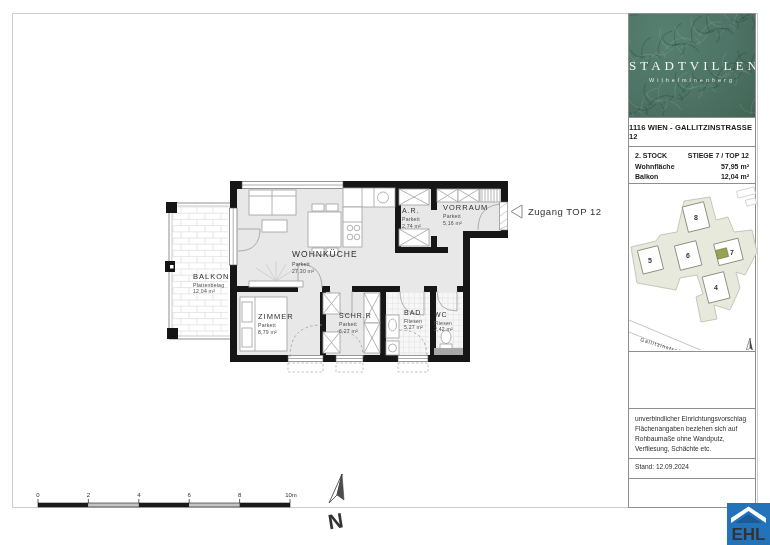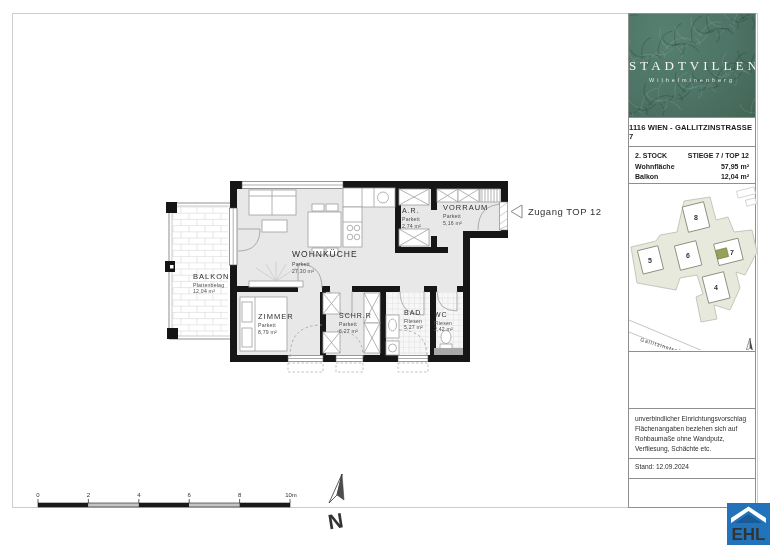--- a/index.html
+++ b/index.html
@@ -497,21 +497,21 @@
           <path d="M58,26 q 11,-6.6 17.6,0" fill="none" stroke="rgba(255,255,255,0.10)" stroke-width="1" transform="rotate(231 58 26)"></path>
           <path d="M105,57 q 14,-8.4 22.400000000000002,0" fill="none" stroke="rgba(8,30,22,0.20)" stroke-width="1" transform="rotate(304 105 57)"></path>
           <path d="M26,88 q 17,-10.2 27.200000000000003,0" fill="none" stroke="rgba(255,255,255,0.10)" stroke-width="1" transform="rotate(17 26 88)"></path>
         </g>
     </svg>
     <div class="logo-title">STADTVILLEN</div>
     <div class="logo-sub">Wilhelminenberg</div>
   </div>
 
   <div class="panel address-panel">
-    <div>1116 WIEN - GALLITZINSTRASSE 7</div>
+    <div>1116 WIEN - GALLITZINSTRASSE 12</div>
   </div>
 
   <div class="panel info-panel">
     <div class="info-row">
       <span>2. STOCK</span>
       <span>STIEGE 7 / TOP 12</span>
     </div>
     <div class="info-row">
       <span>Wohnfläche</span>
       <span>57,95 m²</span>

